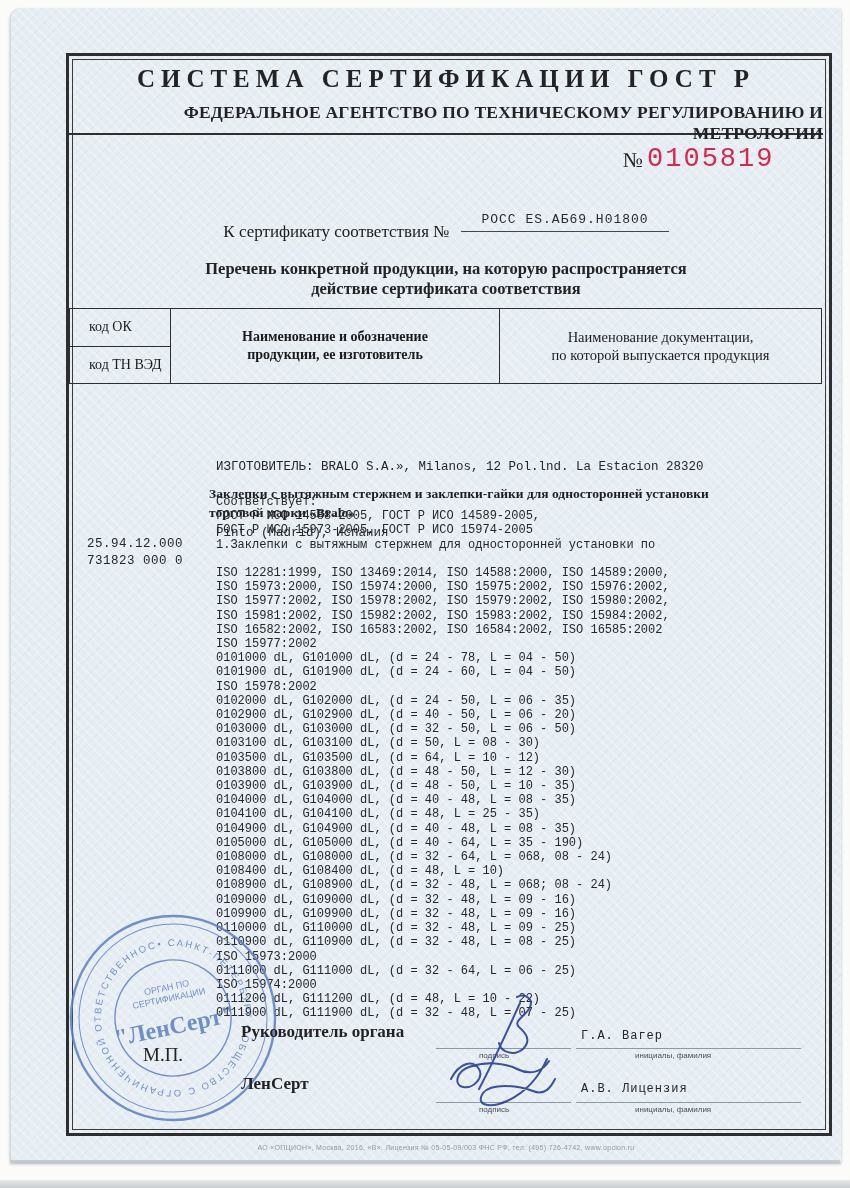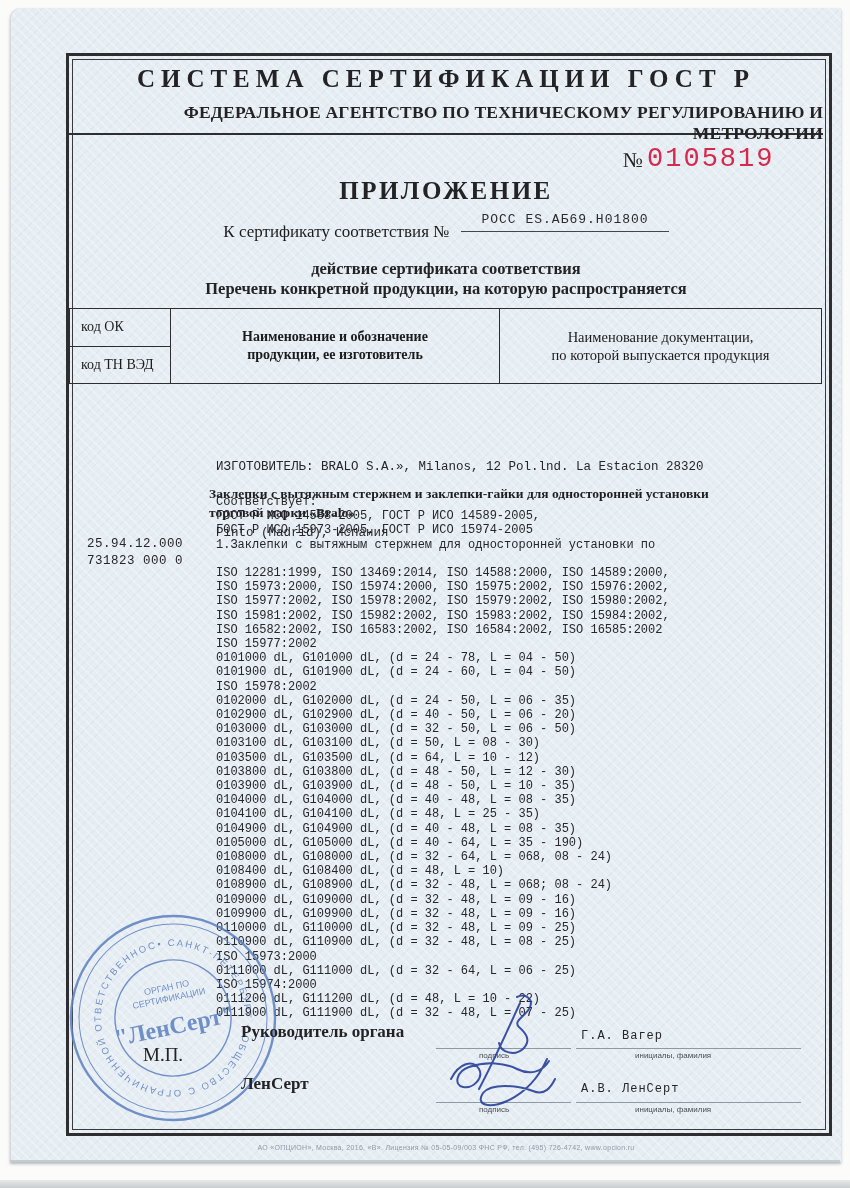--- a/index.html
+++ b/index.html
@@ -55,21 +55,21 @@
   .subtitle {
     position:absolute; left:58px; top:251px; width:754px; text-align:center;
     font-size:16.5px; font-weight:bold; line-height:19.5px; color:#232326;
   }
 
   .spec-table {
     position:absolute; left:58px; top:300px; width:753px; height:76px;
     border:1.5px solid #2e2e31; display:flex; box-sizing:border-box;
   }
   .spec-table .c1 { width:100px; border-right:1.5px solid #2e2e31; display:flex; flex-direction:column; }
-  .spec-table .c1 .cell { flex:1; display:flex; align-items:center; padding-left:11px; font-size:14px; }
+  .spec-table .c1 .cell { flex:1; display:flex; align-items:center; padding-left:19px; font-size:14px; }
   .spec-table .c1 .cell.top { border-bottom:1.5px solid #2e2e31; }
   .spec-table .c2 { width:328px; border-right:1.5px solid #2e2e31; display:flex; align-items:center; justify-content:center; text-align:center; font-size:14px; line-height:18px;font-weight:bold; }
   .spec-table .c3 { flex:1; display:flex; align-items:center; justify-content:center; text-align:center; font-size:14.5px; line-height:18px; }
 
   .mono { font-family:"Liberation Mono", "DejaVu Sans Mono", monospace; color:#26262a; }
   .manufacturer { position:absolute; left:205px; top:404px; font-size:12.5px; line-height:22px; white-space:pre; }
   .product-bold {
     position:absolute; left:198px; top:476px; font-size:13.5px; font-weight:bold;
     line-height:19px; color:#1e1e22;
   }
@@ -120,30 +120,29 @@
   <div class="header-divider"></div>
 
   <div class="h-system">СИСТЕМА СЕРТИФИКАЦИИ ГОСТ Р</div>
   <div class="h-agency">ФЕДЕРАЛЬНОЕ АГЕНТСТВО ПО ТЕХНИЧЕСКОМУ РЕГУЛИРОВАНИЮ И МЕТРОЛОГИИ</div>
 
   <div class="blank-number">
     <span class="nsign">№</span>
     <span class="nval" style="color:#d5294e;">0105819</span>
   </div>
 
-  <div class="doc-title">ПРИЛОЖЕНИЕ</div>
 
   <div class="cert-line">
     <span class="lbl">К сертификату соответствия №</span>
     <span class="numwrap">РОСС ES.АБ69.Н01800</span>
   </div>
 
   <div class="subtitle">
+    <div>Перечень конкретной продукции,  на которую распространяется</div>
     <div>действие сертификата соответствия</div>
-    <div>Перечень конкретной продукции,  на которую распространяется</div>
   </div>
 
   <div class="spec-table">
     <div class="c1">
       <div class="cell top">код ОК</div>
       <div class="cell">код ТН ВЭД</div>
     </div>
     <div class="c2">
       <div>
         <div>Наименование и обозначение</div>
@@ -235,21 +234,21 @@
   <div class="sig-line l2"></div>
   <div class="name-line n1"></div>
   <div class="name-line n2"></div>
 
   <div class="caption cap-sig1">подпись</div>
   <div class="caption cap-sig2">подпись</div>
   <div class="caption cap-name1">инициалы, фамилия</div>
   <div class="caption cap-name2">инициалы, фамилия</div>
 
   <div class="sig-name n1 mono">Г.А. Вагер</div>
-  <div class="sig-name n2 mono">А.В. ЛенСерт</div>
+  <div class="sig-name n2 mono">А.В. Лицензия</div>
 
   <svg class="signature-svg" viewBox="0 0 180 135">
     <g fill="none" stroke="#27409b" stroke-width="2" stroke-linecap="round" opacity="0.9">
       <path d="M 96,4 C 104,0 114,6 108,16 C 103,24 92,28 98,34 C 106,41 110,48 102,56 C 94,63 80,60 78,50 M 99,10 C 88,34 72,70 58,96"></path>
       <path d="M 30,86 C 38,70 52,66 58,76 C 63,85 52,96 42,94 C 32,92 36,78 48,74 C 66,68 84,70 96,76 C 110,83 122,78 128,68 M 126,66 C 118,84 104,100 86,108 C 68,116 54,112 62,100 C 70,90 96,92 112,98 C 124,103 130,94 134,86"></path>
     </g>
   </svg>
 
   <div class="fine-print">АО «ОПЦИОН», Москва, 2016, «В».  Лицензия № 05-05-09/003 ФНС РФ, тел. (495) 726-4742, www.opcion.ru</div>
 </div>

